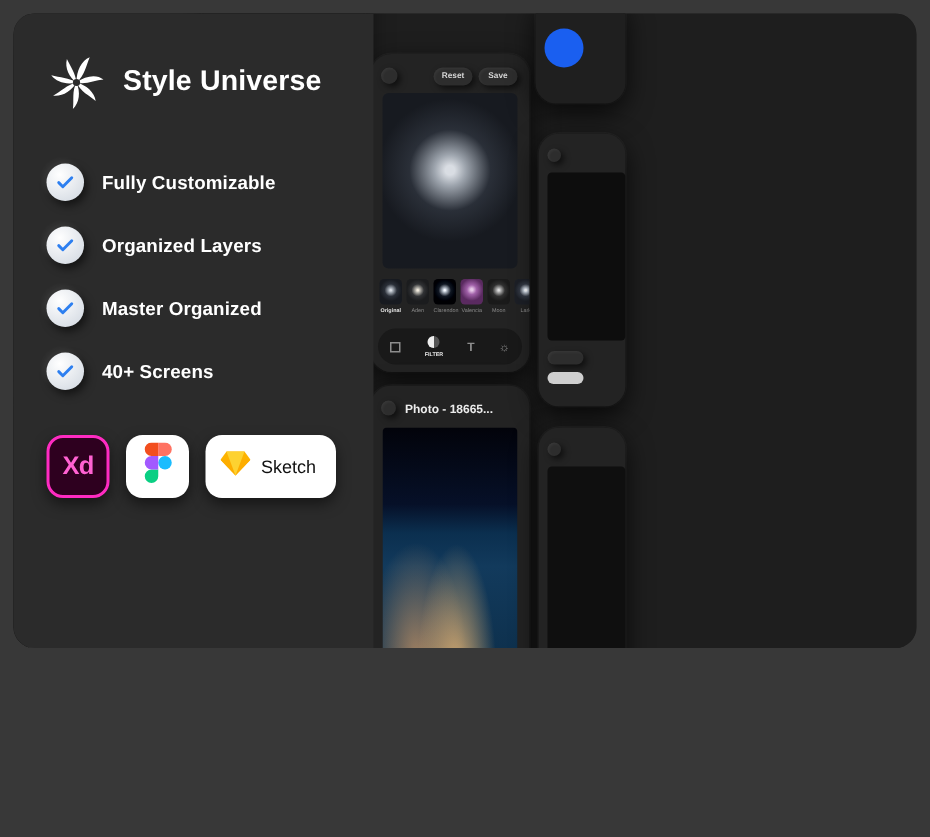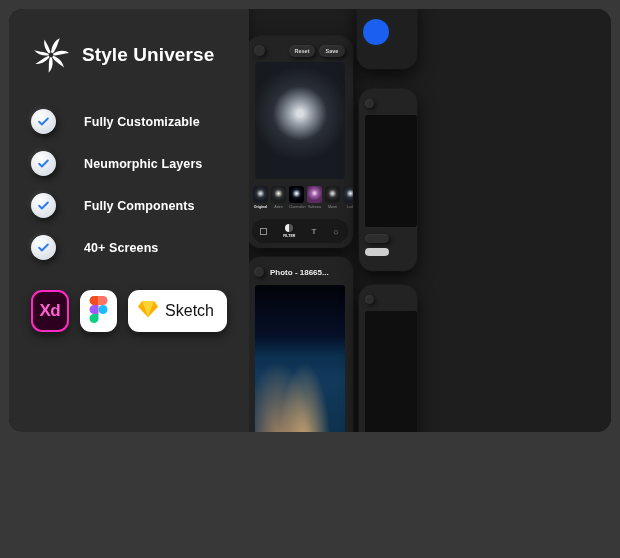--- a/index.html
+++ b/index.html
@@ -28,21 +28,21 @@
   .logo-row { display: flex; align-items: center; gap: 11px; margin-bottom: 34px; }
   .logo-mark { width: 40px; height: 40px; flex: 0 0 40px; }
   .logo-text {
     color: #ffffff; font-size: 19px; font-weight: bold; letter-spacing: .1px;
   }
   .headline {
     color: #ffffff; font-size: 19px; font-weight: bold;
     line-height: 1.33; letter-spacing: -.2px; margin-bottom: 28px;
   }
   .features { display: flex; flex-direction: column; gap: 17px; margin-bottom: 30px; }
-  .feature { display: flex; align-items: center; gap: 28px; }
+  .feature { display: flex; align-items: center; gap: 12px; }
   .check-badge {
     width: 25px; height: 25px; border-radius: 50%;
     background: radial-gradient(circle at 35% 30%, #ffffff, #cfd6df);
     display: flex; align-items: center; justify-content: center;
     flex: 0 0 25px;
     box-shadow: -2px -2px 4px rgba(255,255,255,.07), 2px 3px 6px rgba(0,0,0,.55);
   }
   .check-badge svg { display: block; }
   .feature-label {
     color: #ffffff; font-size: 12.5px; font-weight: bold; letter-spacing: .1px;
@@ -55,21 +55,21 @@
   }
   .tool-xd {
     width: 42px; background: #2e001f;
     border: 2px solid #ff2bc2; border-radius: 11px;
     color: #ff61d2; font-size: 17px; font-weight: bold; letter-spacing: -.5px;
   }
   .tool-figma { width: 42px; background: #ffffff; }
   .tool-sketch {
     padding: 0 13px 0 10px; background: #ffffff; gap: 7px;
   }
-  .tool-sketch-label { color: #111; font-size: 16px; font-weight: 500; }
+  .tool-sketch-label { color: #111; font-size: 12px; font-weight: 500; }
 
   
   .montage { position: absolute; left: 0; top: 0; right: 0; bottom: 0; background: #1e1e1e; }
   .phone {
     position: absolute;
     background: #1c1c1c;
     border-radius: 14px;
     box-shadow: 0 6px 18px rgba(0,0,0,.75), 0 0 0 1px rgba(255,255,255,.035);
     overflow: hidden;
   }
@@ -354,29 +354,29 @@
             </svg>
         </span>
         <span class="feature-label">Fully Customizable</span>
       </div>
       <div class="feature">
         <span class="check-badge">
           <svg width="13" height="13" viewBox="0 0 24 24">
               <path d="M4 12.5l5 5L20 6.5" fill="none" stroke="#2d7ff0" stroke-width="3.6" stroke-linecap="round" stroke-linejoin="round"></path>
             </svg>
         </span>
-        <span class="feature-label">Neumorphic Layers</span>
+        <span class="feature-label">Organized Layers</span>
       </div>
       <div class="feature">
         <span class="check-badge">
           <svg width="13" height="13" viewBox="0 0 24 24">
               <path d="M4 12.5l5 5L20 6.5" fill="none" stroke="#2d7ff0" stroke-width="3.6" stroke-linecap="round" stroke-linejoin="round"></path>
             </svg>
         </span>
-        <span class="feature-label">Fully Components</span>
+        <span class="feature-label">Master Organized</span>
       </div>
       <div class="feature">
         <span class="check-badge">
           <svg width="13" height="13" viewBox="0 0 24 24">
               <path d="M4 12.5l5 5L20 6.5" fill="none" stroke="#2d7ff0" stroke-width="3.6" stroke-linecap="round" stroke-linejoin="round"></path>
             </svg>
         </span>
         <span class="feature-label">40+ Screens</span>
       </div>
     </div>

